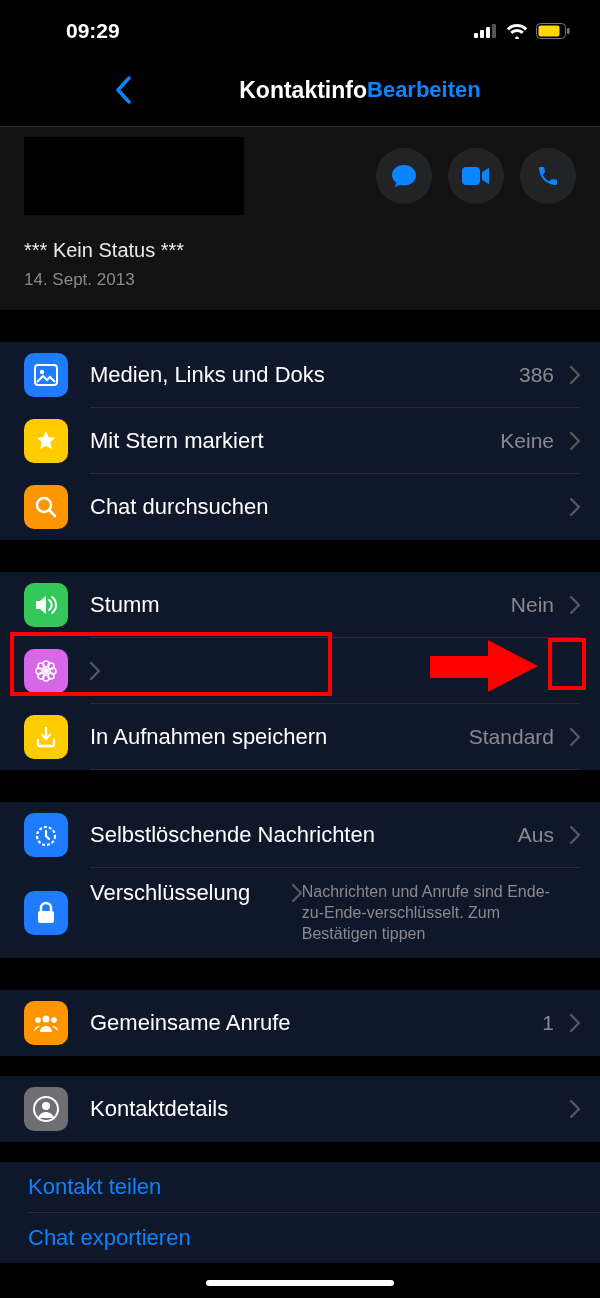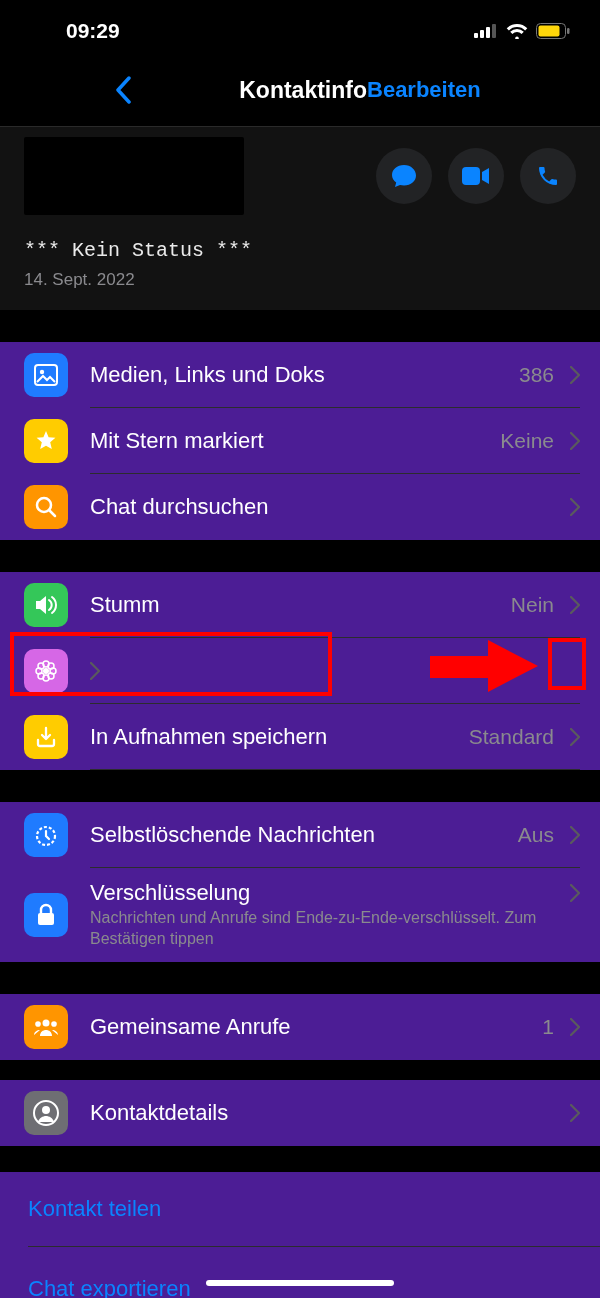--- a/index.html
+++ b/index.html
@@ -10,38 +10,38 @@
   .nav { display: flex; align-items: center; justify-content: center; padding: 16px 20px 18px 16px; border-bottom: 0.5px solid #2a2a2a; }
   .nav-back { display: flex; align-items: center; gap: 8px; }
   .nav-back-label { display:inline-block; width:100px; height:36px; background:#000; border-radius:2px; }
   .nav-title { font-size: 23px; font-weight: 600; color: #fff; }
   .nav-edit { font-size: 22px; color: #0a84ff; font-weight: bold; }
   .contact-header { padding: 10px 24px 6px 24px; background:#121212; }
   .contact-row { display:flex; align-items:center; justify-content:space-between; }
   .contact-name-block { width:220px; height:78px; background:#000; border-radius:2px; }
   .contact-actions { display:flex; gap:16px; }
   .round-btn { width:56px; height:56px; border-radius:50%; background:#222325; display:flex; align-items:center; justify-content:center; }
-  .status-text { font-size:20px; color:#eaeaea; margin-top:24px;font-family:Liberation Mono, monospace; }
+  .status-text { font-size:20px; color:#eaeaea; margin-top:24px; }
   .status-date { font-size:17px; color:#8a8a8e; margin-top:8px; margin-bottom:14px; }
   .gap { height:32px; background:#000; }
   .gap-sm { height:20px; background:#000; }
-  .list { background:#4c1d95; }
+  .list { background:#0f172a; }
   .row { display:flex; align-items:center; padding:0 20px 0 24px; height:66px; position:relative; }
   .row-inner { display:flex; align-items:center; flex:1; height:100%; border-bottom:0.5px solid #2c2c2e; }
   .row:first-child .row-inner { }
   .row:last-child .row-inner { border-bottom:none; }
   .row-icon { width:44px; height:44px; border-radius:10px; display:flex; align-items:center; justify-content:center; margin-right:22px; flex-shrink:0; }
   .row-label { font-size:22px; color:#fff; flex:1; }
   .row-value { font-size:21px; color:#8a8a8e; margin-right:16px; }
   .chevron { color:#5a5a5e; flex-shrink:0; }
   .row-sub { font-size:16px; color:#8a8a8e; line-height:1.3; }
-  .row-multi .row-inner { flex-direction:column; align-items:flex-start; justify-content:center; padding:12px 0; height:auto; min-height:90px; }
+  .row-multi .row-inner { flex-direction:row; align-items:flex-start; justify-content:center; padding:12px 0; height:auto; min-height:90px; }
   .row-multi { height:auto; }
   .row-multi .top { display:flex; width:100%; align-items:center; }
-  .link-row { padding:24px 28px; font-size:22px;margin-top:6px; }
+  .link-row { padding:12px 28px; font-size:22px; }
   .link-blue { color:#0a84ff; }
   .divider { height:0.5px; background:#2c2c2e; margin-left:28px; }
   .highlight-box { position:absolute; border:4px solid #ff0000; pointer-events:none; }
   .arrow-red { position:absolute; }
   .home-indicator { position:absolute; bottom:12px; left:50%; transform:translateX(-50%); width:188px; height:6px; background:#fff; border-radius:3px; }
 </style>
 </head>
 <body>
 
 <div class="status-bar">
@@ -91,21 +91,21 @@
           </svg>
       </div>
       <div class="round-btn">
         <svg width="24" height="24" viewBox="0 0 24 24">
             <path d="M6.6 10.8a15 15 0 006.6 6.6l2.2-2.2a1 1 0 011-.25 11.5 11.5 0 003.6.58 1 1 0 011 1V20a1 1 0 01-1 1A17 17 0 013 4a1 1 0 011-1h3.5a1 1 0 011 1 11.5 11.5 0 00.58 3.6 1 1 0 01-.25 1L6.6 10.8z" fill="#0a84ff"></path>
           </svg>
       </div>
     </div>
   </div>
   <div class="status-text">*** Kein Status ***</div>
-  <div class="status-date">14. Sept. 2022</div>
+  <div class="status-date">14. Sept. 2013</div>
 </div>
 
 <div class="gap"></div>
 
 <div class="list">
   <div class="row">
     <div class="row-icon" style="background:#1f7bff">
       <svg width="24" height="22" viewBox="0 0 24 22">
           <rect x="1" y="1" width="22" height="20" rx="3" stroke="#fff" stroke-width="2" fill="none"></rect>
           <circle cx="8" cy="8" r="2.2" fill="#fff"></circle>

